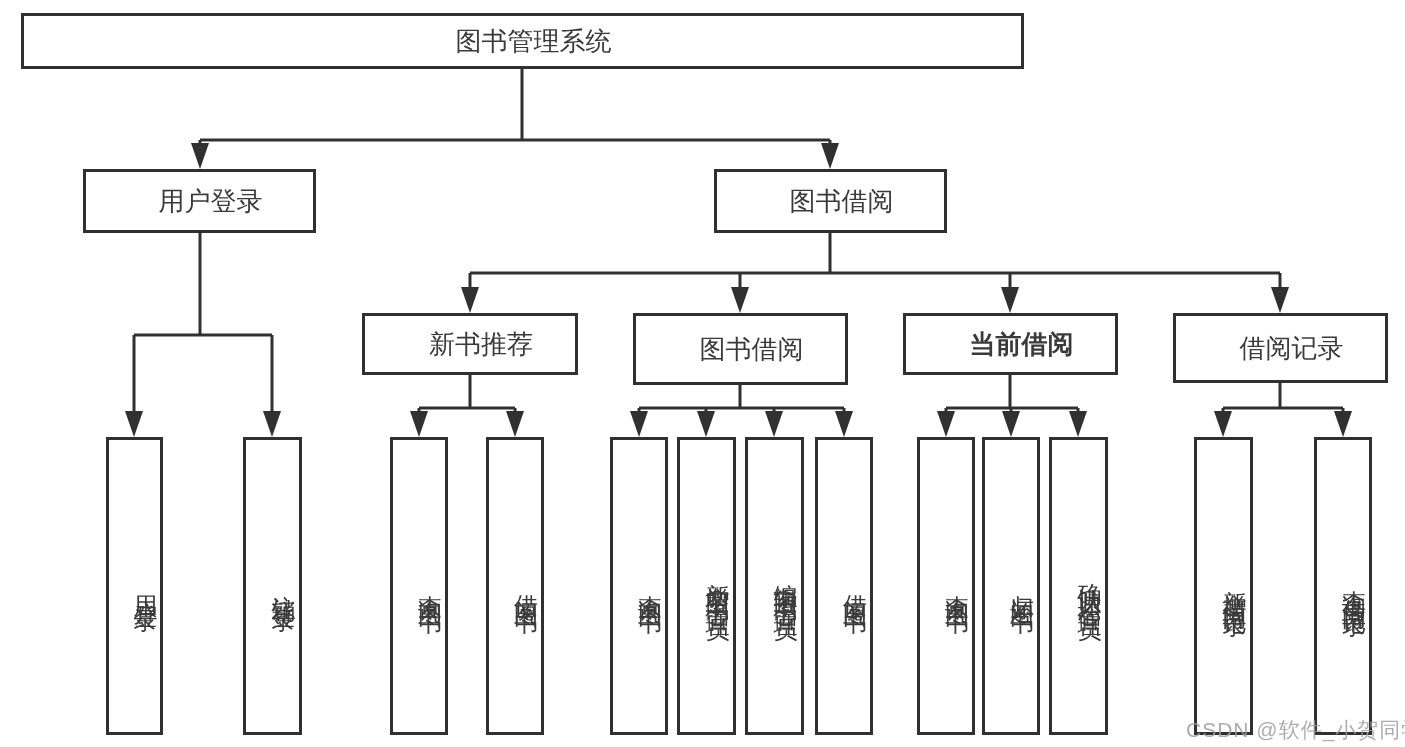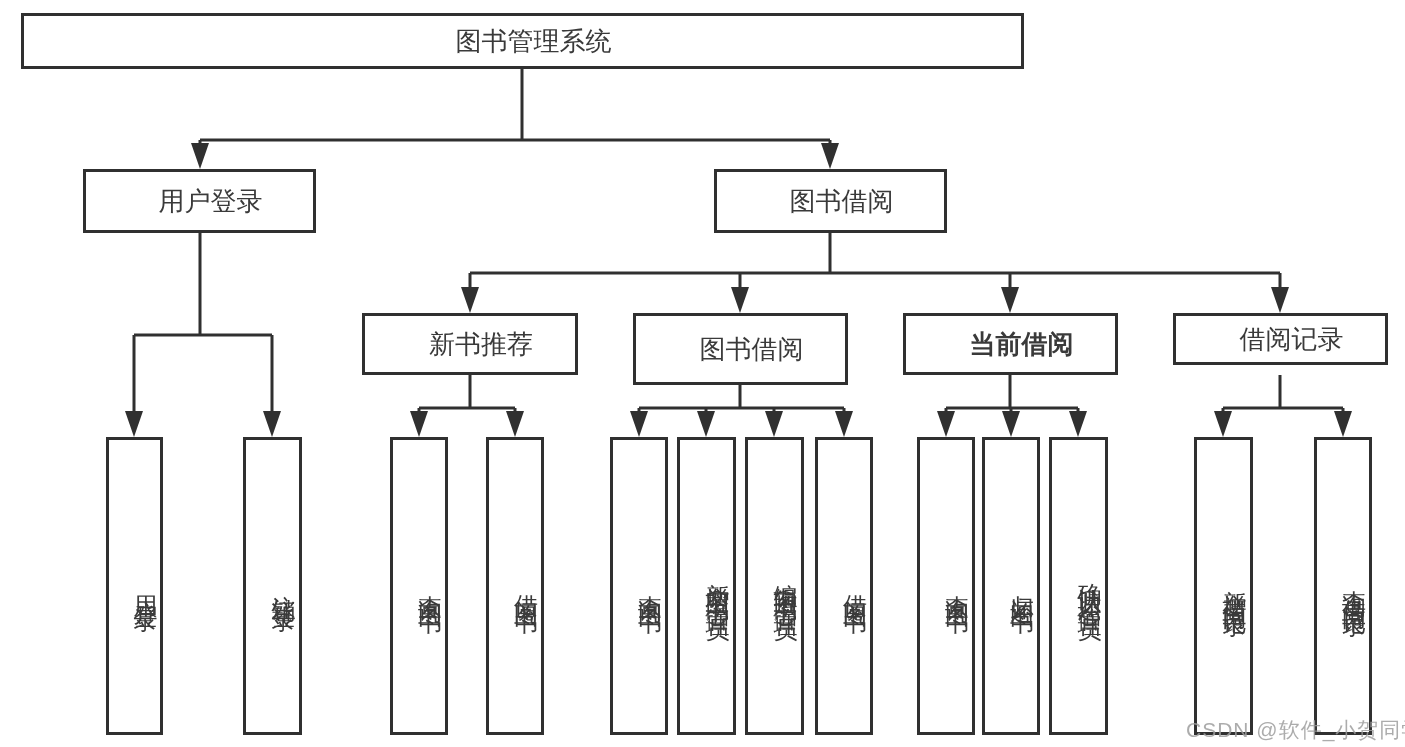--- a/index.html
+++ b/index.html
@@ -99,21 +99,21 @@
   </svg>
 
   <div class="node" style="left:21px; top:13px; width:1003px; height:56px;">图书管理系统</div>
 
   <div class="node" style="left:83px; top:169px; width:233px; height:64px;">用户登录</div>
   <div class="node" style="left:714px; top:169px; width:233px; height:64px;">图书借阅</div>
 
   <div class="node" style="left:362px; top:313px; width:216px; height:62px;">新书推荐</div>
   <div class="node" style="left:633px; top:313px; width:215px; height:72px;">图书借阅</div>
   <div class="node" style="left:903px; top:313px; width:215px; height:62px;font-weight:bold;">当前借阅</div>
-  <div class="node" style="left:1173px; top:313px; width:215px; height:52px;">借阅记录</div>
+  <div class="node" style="left:1173px; top:313px; width:215px; height:70px;">借阅记录</div>
 
   <div class="node v" style="left:106px; top:437px; width:57px; height:298px;">用户登录</div>
   <div class="node v" style="left:243px; top:437px; width:59px; height:298px;">注销登录</div>
 
   <div class="node v" style="left:390px; top:437px; width:58px; height:298px;">查询图书</div>
   <div class="node v" style="left:486px; top:437px; width:58px; height:298px;">借阅图书</div>
 
   <div class="node v" style="left:610px; top:437px; width:58px; height:298px;">查询图书</div>
   <div class="node v" style="left:677px; top:437px; width:59px; height:298px;">新增图书（管理员）</div>
   <div class="node v" style="left:745px; top:437px; width:59px; height:298px;">编辑图书（管理员）</div>

